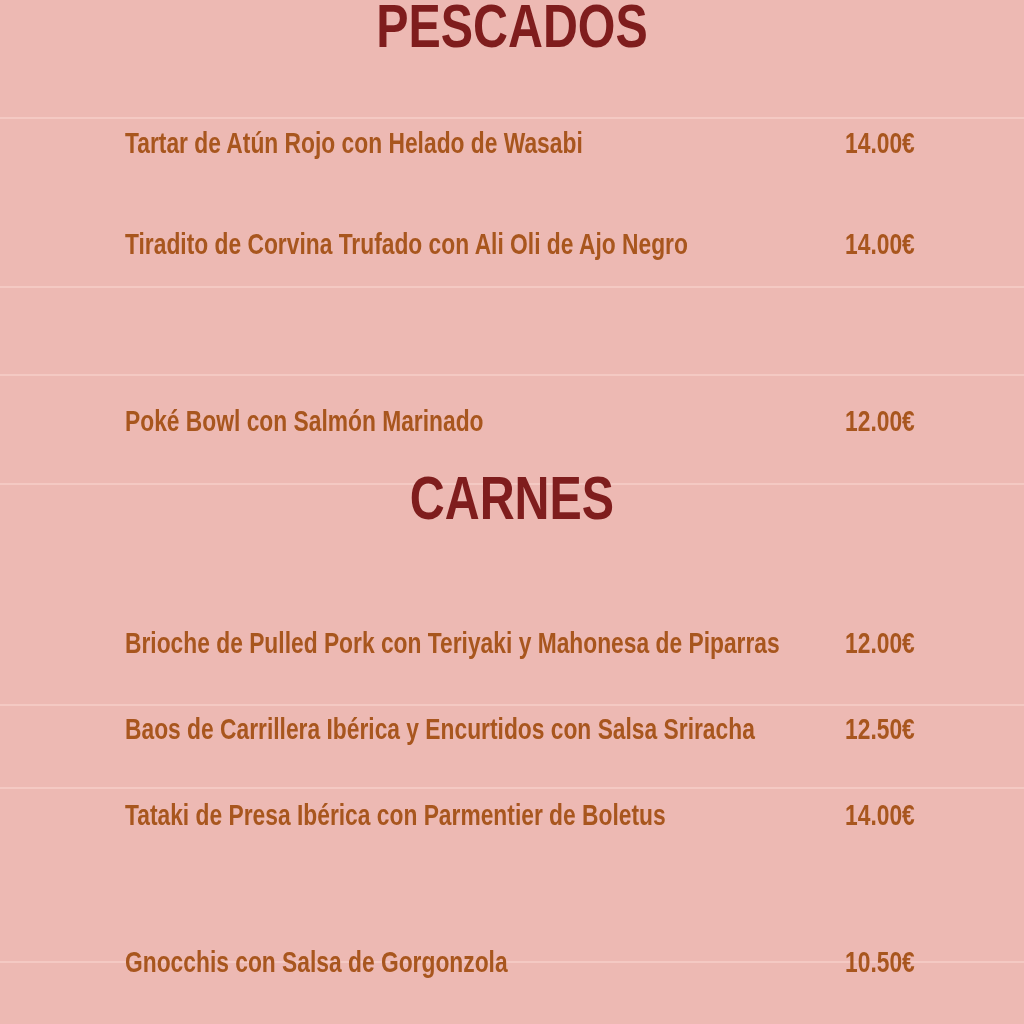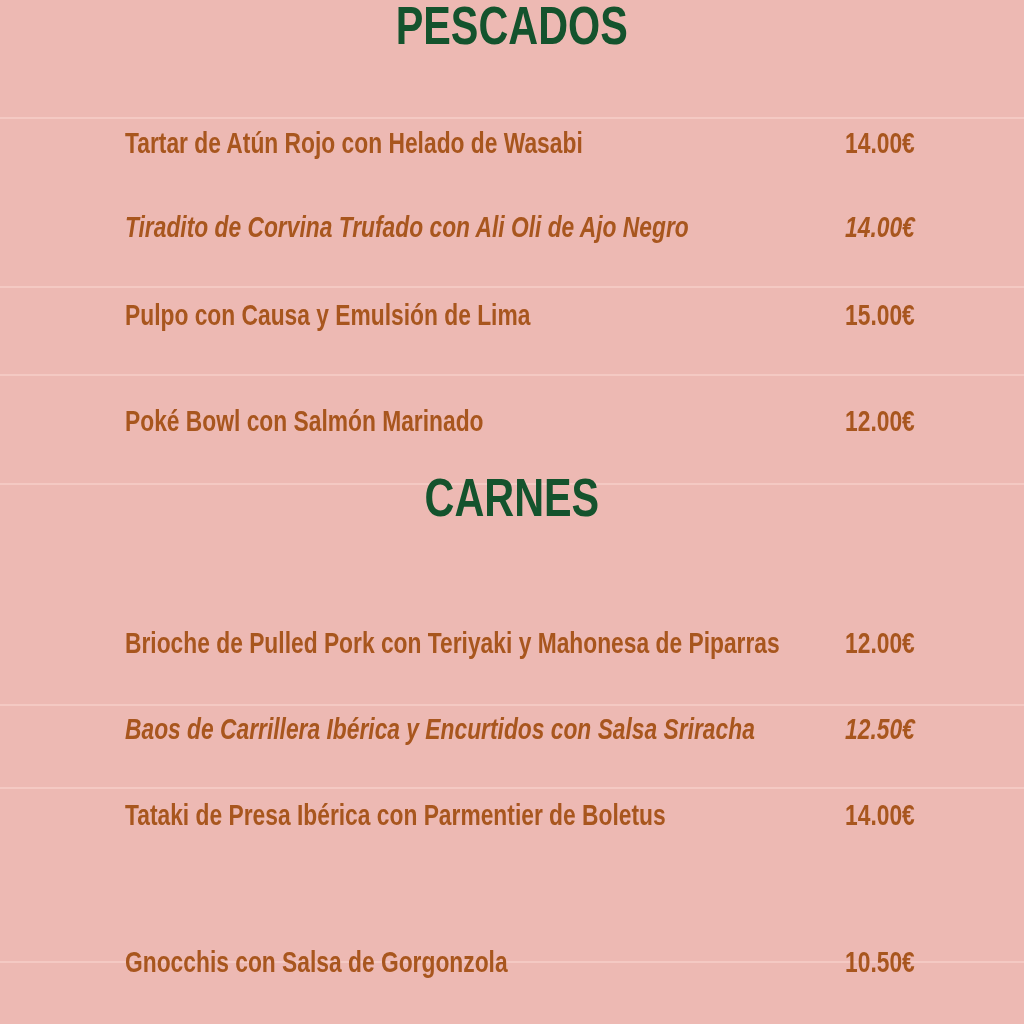--- a/index.html
+++ b/index.html
@@ -34,46 +34,46 @@
   .dv-7 { top: 961px; }
 
   
   .section-title {
     position: absolute;
     left: 0;
     width: 1024px;
     height: 52px;
     text-align: center;
     line-height: 52px;
-    font-size: 53px;
+    font-size: 62px;
     font-weight: bold;
-    color: #14532d;
+    color: #7f1d1d;
     white-space: nowrap;
   }
   .section-title .squeeze {
     display: inline-block;
     transform: scaleX(0.78);
     transform-origin: center center;
   }
   .title-pescados { top: 0px; }
   .title-carnes   { top: 472px; }
 
   
   .menu-row {
     position: absolute;
     left: 125px;
     width: 790px;
     height: 44px;
   }
   .row-1 { top: 121px; text-align: right; }
-  .row-2 { top: 205px; font-style: italic; }
+  .row-2 { top: 222px; }
   .row-3 { top: 293px; }
   .row-4 { top: 399px; }
   .row-5 { top: 621px; text-align: right; }
-  .row-6 { top: 707px; font-style: italic; }
+  .row-6 { top: 707px; }
   .row-7 { top: 793px; text-decoration: underline; }
   .row-8 { top: 878px; }
   .row-9 { top: 940px; }
 
   .item-name, .item-price {
     position: absolute;
     top: 0;
     height: 44px;
     line-height: 44px;
     font-size: 30px;
@@ -110,24 +110,20 @@
   </div>
 
   <div class="menu-row row-1">
     <span class="item-name">Tartar de Atún Rojo con Helado de Wasabi</span>
     <span class="item-price">14.00€</span>
   </div>
   <div class="menu-row row-2">
     <span class="item-name">Tiradito de Corvina Trufado con Ali Oli de Ajo Negro</span>
     <span class="item-price">14.00€</span>
   </div>
-  <div class="menu-row row-3">
-    <span class="item-name">Pulpo con Causa y Emulsión de Lima</span>
-    <span class="item-price">15.00€</span>
-  </div>
   <div class="menu-row row-4">
     <span class="item-name">Poké Bowl con Salmón Marinado</span>
     <span class="item-price">12.00€</span>
   </div>
 
   <div class="section-title title-carnes">
     <span class="squeeze">CARNES</span>
   </div>
 
   <div class="menu-row row-5">

